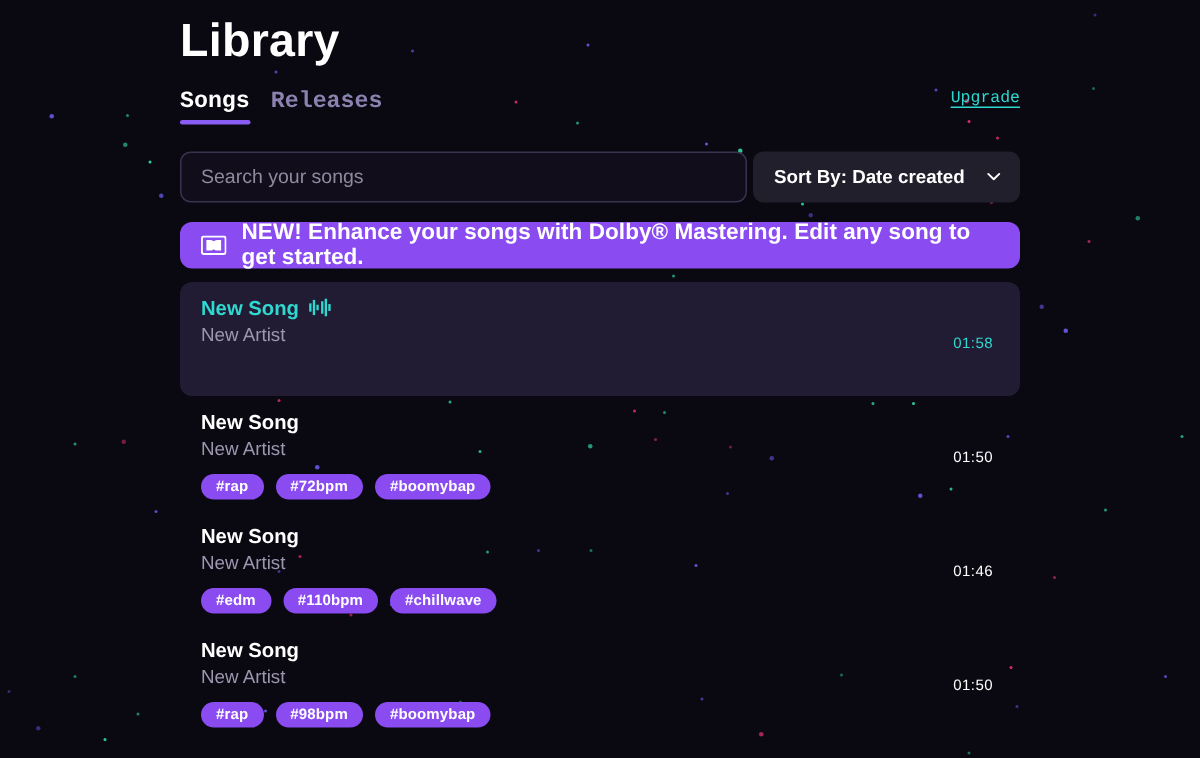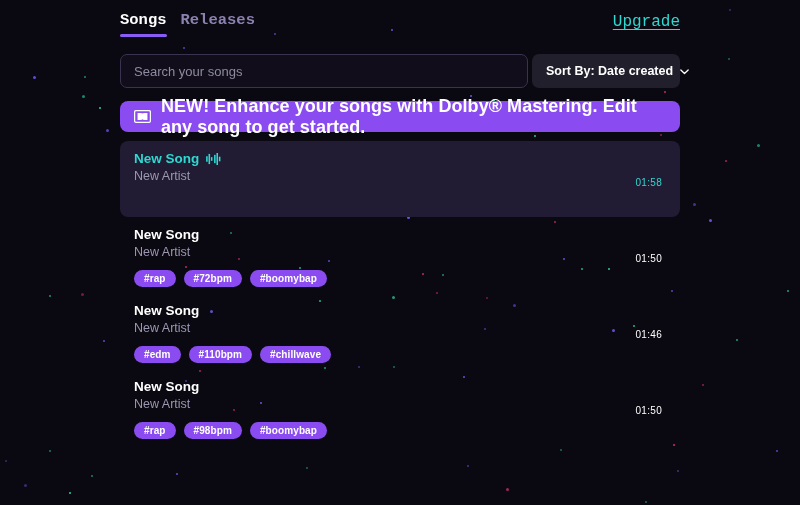--- a/index.html
+++ b/index.html
@@ -81,21 +81,21 @@
     position: absolute;
     left: 0;
     right: 0;
     bottom: 0;
     height: 3px;
     border-radius: 2px;
     background: #8a5cf6;
   }
 
   .upgrade-link {
-    font-size: 16px;
+    font-size: 11px;
     font-weight: 500;
     color: #2fd8d0;
     text-decoration: underline;
     text-underline-offset: 3px;
     cursor: pointer;
     margin-top: 2px;
   }
 
   
   .controls {
@@ -119,21 +119,21 @@
     background: transparent;
     border: none;
     outline: none;
     color: #ffffff;
     font-family: "Liberation Sans", sans-serif;
     font-size: 13px;
   }
   .search-box input::placeholder { color: #8e8ba0; }
 
   .sort-box {
-    width: 148px;
+    width: 178px;
     height: 34px;
     border-radius: 7px;
     background: #211f2b;
     display: flex;
     align-items: center;
     justify-content: space-between;
     padding: 0 12px 0 14px;
     cursor: pointer;
   }
   .sort-label {
@@ -162,21 +162,21 @@
     gap: 10px;
     cursor: pointer;
   }
   .dolby-icon {
     width: 17px;
     height: 13px;
     flex: 0 0 auto;
   }
   .dolby-icon svg { display: block; }
   .banner-text {
-    font-size: 18px;
+    font-size: 15px;
     font-weight: bold;
     color: #ffffff;
     letter-spacing: 0.05px;
   }
 
   
   .song-list { margin-top: 9px; }
 
   .song-row {
     position: relative;
@@ -339,20 +339,21 @@
     <div class="particle" style="width: 3px; height: 3px; left: 106.013px; top: 128.876px; background: rgb(106, 92, 240); opacity: 0.73;"></div>
     <div class="particle" style="width: 2px; height: 2px; left: 591.116px; top: 108.764px; background: rgb(224, 50, 106); opacity: 0.87;"></div>
     <div class="particle" style="width: 2px; height: 2px; left: 486.286px; top: 297.452px; background: rgb(224, 50, 106); opacity: 0.5;"></div>
     <div class="particle" style="width: 2px; height: 2px; left: 407.884px; top: 194.358px; background: rgb(106, 92, 240); opacity: 0.86;"></div>
     <div class="particle" style="width: 2px; height: 2px; left: 335.123px; top: 115.492px; background: rgb(47, 216, 168); opacity: 0.73;"></div>
     <div class="particle" style="width: 2px; height: 2px; left: 601.156px; top: 175.034px; background: rgb(47, 216, 168); opacity: 0.59;"></div>
   </div>
 
 <div class="page">
 
+  <div class="page-title">Library</div>
 
   <div class="tabs-row">
     <div class="tabs">
       <div class="tab active">
         <span>Songs</span>
       </div>
       <div class="tab">
         <span>Releases</span>
       </div>
     </div>

